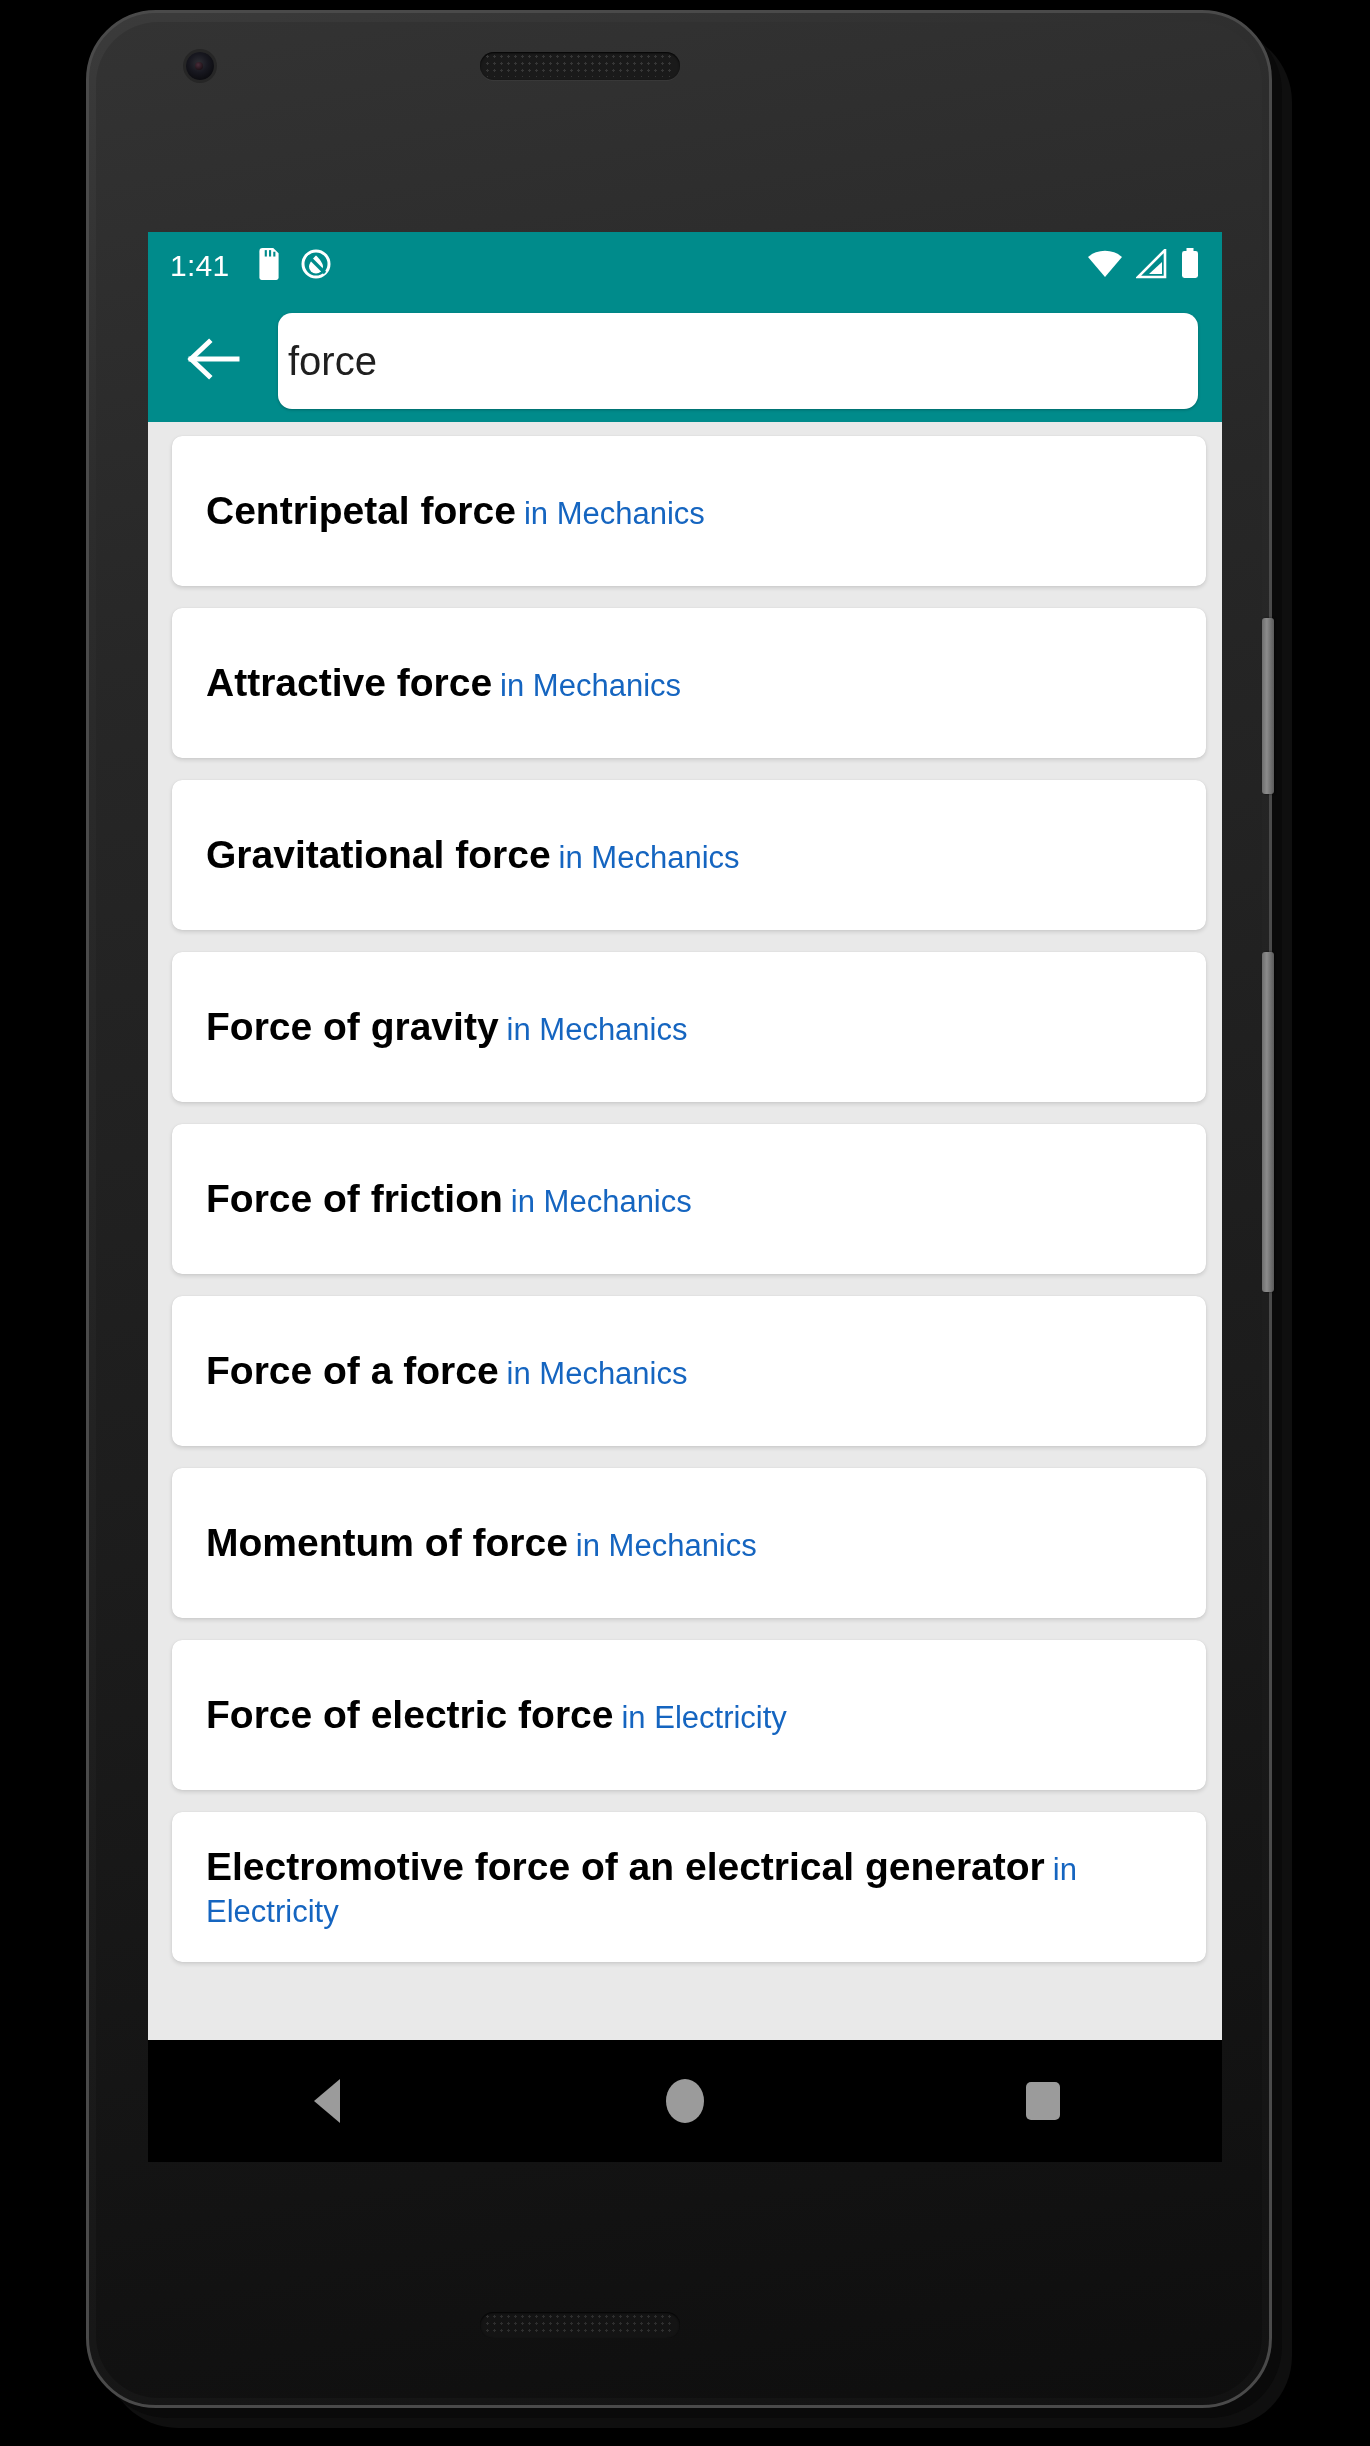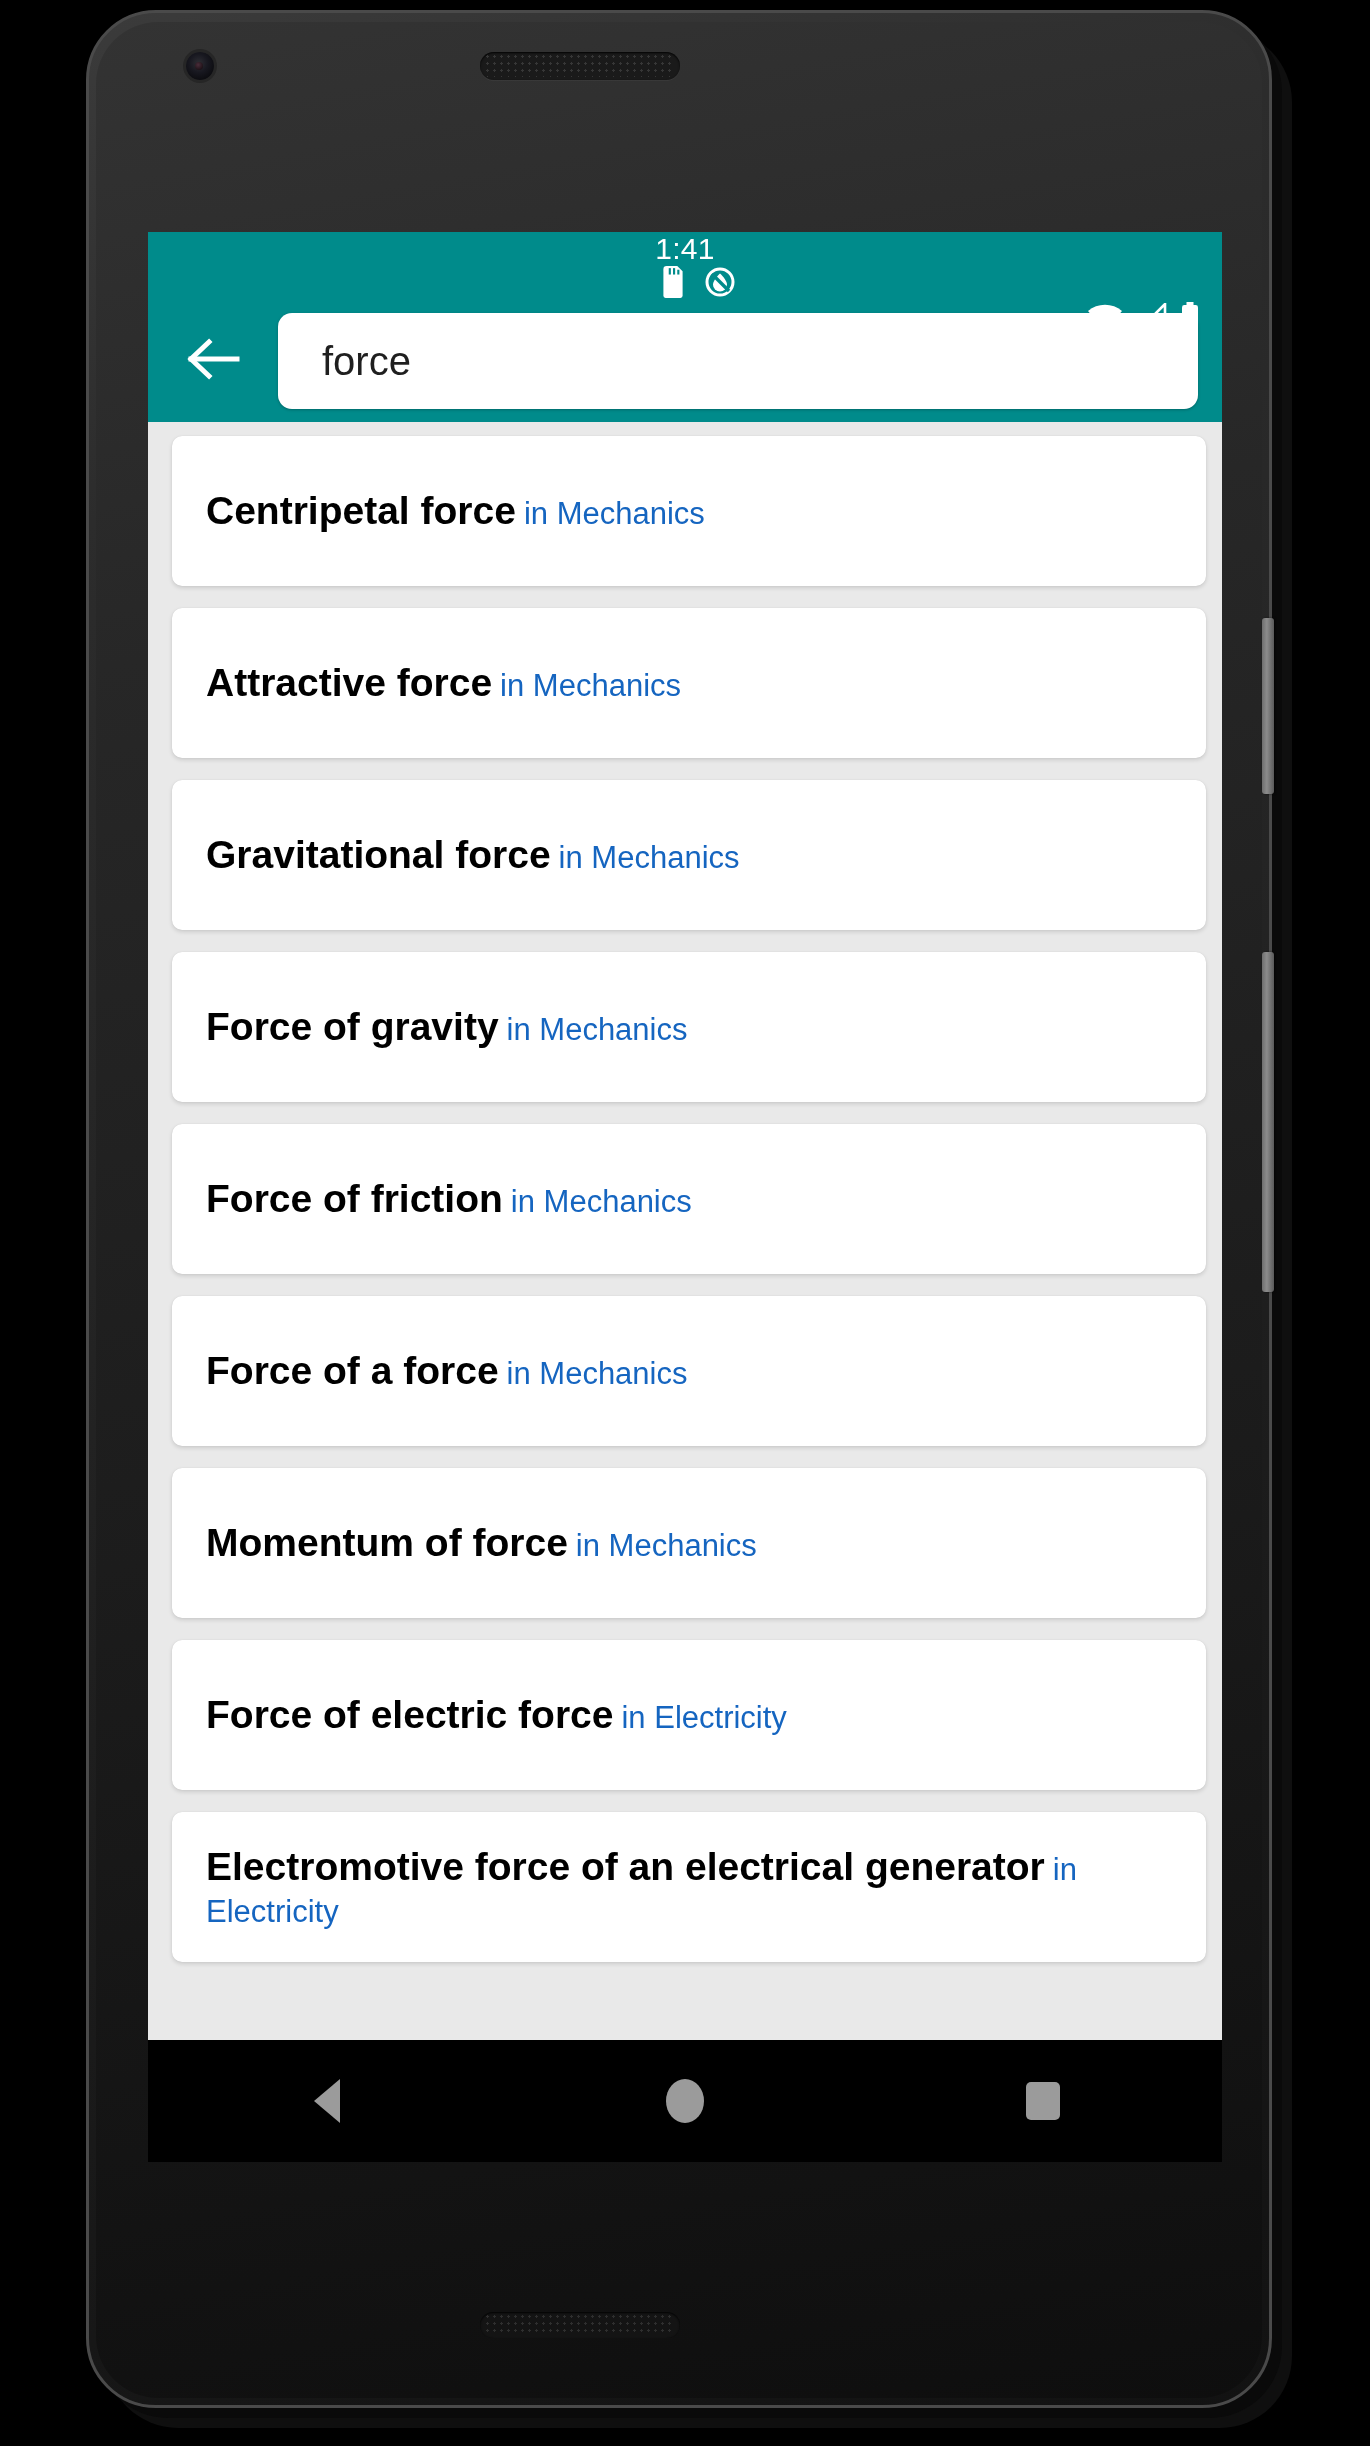--- a/index.html
+++ b/index.html
@@ -127,21 +127,20 @@
 
   
   .status-bar {
     position: relative;
     height: 68px;
     background: #008b8b;
     display: flex;
     align-items: center;
     padding: 0 22px;
     box-sizing: border-box;
-    flex-direction: column;
   }
   .status-time {
     color: #ffffff;
     font-size: 30px;
     letter-spacing: 0.3px;
     font-family: "Liberation Sans", sans-serif;
   }
   .status-left-icons {
     display: flex;
     align-items: center;
@@ -174,21 +173,21 @@
     cursor: pointer;
   }
   .search-field {
     flex: 1 1 auto;
     margin-left: 28px;
     height: 96px;
     background: #ffffff;
     border-radius: 14px;
     display: flex;
     align-items: center;
-    padding: 0 44px;
+    padding: 0 10px;
     box-sizing: border-box;
     box-shadow: 0 1px 3px rgba(0,0,0,0.25);
   }
   .search-value {
     font-size: 40px;
     color: #1f1f1f;
     font-family: "Liberation Sans", sans-serif;
     line-height: 1;
   }
 

